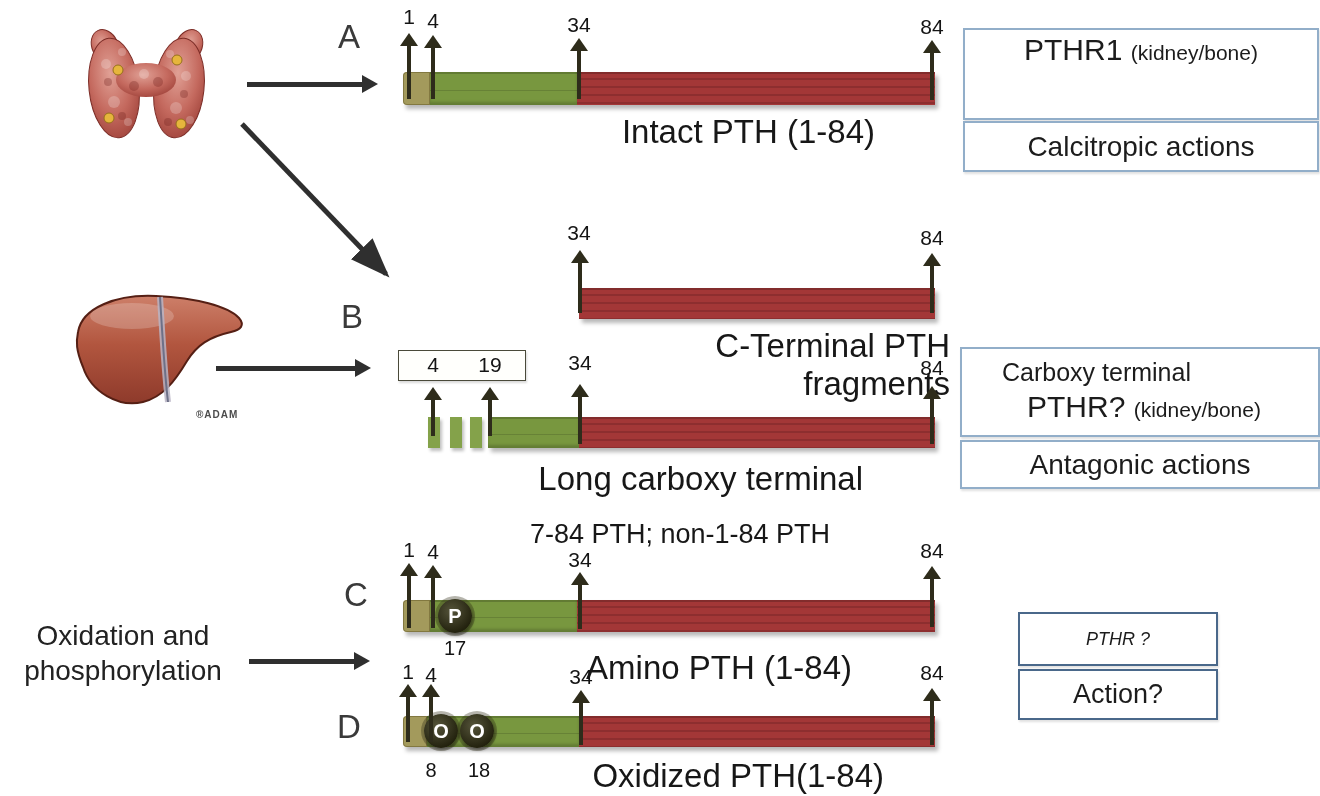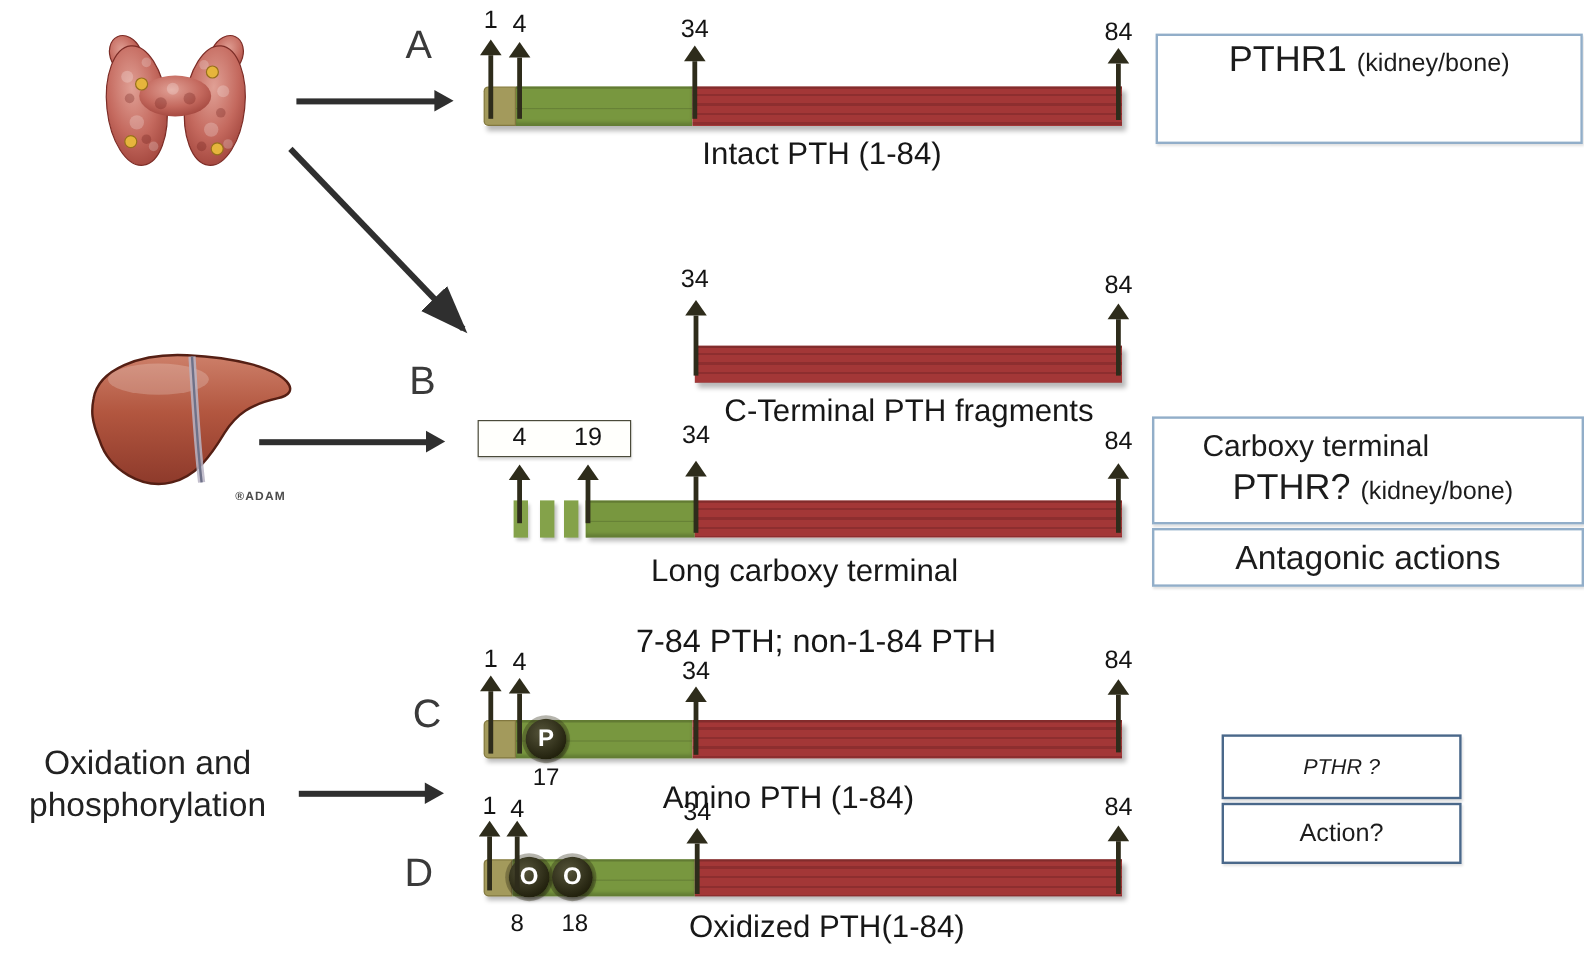--- a/index.html
+++ b/index.html
@@ -34,21 +34,21 @@
     box-shadow:inset 0 2px 0 rgba(0,0,0,.2);}
   .dash{position:absolute;width:12px;height:31px;background:#84a24a;z-index:1;
     box-shadow:2px 3px 3px rgba(0,0,0,.25);}
   
   .mod{position:absolute;width:34px;height:34px;border-radius:50%;z-index:5;
     background:radial-gradient(circle at 40% 35%, #55543a, #23220e 72%);
     box-shadow:0 0 0 3px rgba(45,44,20,.35), 1px 2px 3px rgba(0,0,0,.45);
     display:flex;align-items:center;justify-content:center;
     color:#ffffff;font-weight:bold;font-size:20px;}
   
-  .caption{position:absolute;font-size:26px;color:#171717;text-align:center;}
+  .caption{position:absolute;font-size:33px;color:#171717;text-align:right;}
   .title{position:absolute;font-size:27px;color:#171717;text-align:center;}
   
   .rbox{position:absolute;background:#ffffff;border:2px solid #92aec9;
     box-shadow:1px 2px 2px rgba(0,0,0,.12);}
   .rbox.dark{border:2px solid #4a688a;}
   .rline1{font-size:25px;text-align:center;margin-top:9px;}
   .rline2{font-size:30px;text-align:center;margin-top:3px;}
   .rsmall{font-size:21px;}
   .rcenter{font-size:28px;text-align:center;}
   .rbox .left1{text-align:left;padding-left:16px;margin-left:24px;}
@@ -293,32 +293,35 @@
   <div class="num" style="left:420px;top:759px;width:22px;font-size:20px;">8</div>
   <div class="num" style="left:465px;top:759px;width:28px;font-size:20px;">18</div>
   <div class="caption" style="left:494px;top:757px;width:390px;">Oxidized PTH(1-84)</div>
 
   <div class="rbox" style="left:963px;top:28px;width:352px;height:88px;">
     <div class="rline2">
       <span>PTHR1</span>
       <span class="rsmall">(kidney/bone)</span>
     </div>
   </div>
+  <div class="rbox" style="left:963px;top:121px;width:352px;height:47px;">
+    <div class="rcenter" style="line-height:47px;">Calcitropic actions</div>
+  </div>
 
   <div class="rbox" style="left:960px;top:347px;width:356px;height:86px;">
     <div class="rline1 left1">Carboxy terminal</div>
     <div class="rline2 left2">
       <span>PTHR?</span>
       <span class="rsmall">(kidney/bone)</span>
     </div>
   </div>
   <div class="rbox" style="left:960px;top:440px;width:356px;height:45px;">
     <div class="rcenter" style="line-height:45px;">Antagonic actions</div>
   </div>
 
   <div class="rbox dark" style="left:1018px;top:612px;width:196px;height:50px;">
     <div class="rcenter" style="line-height:50px;font-size:18px;font-style:italic;">PTHR ?</div>
   </div>
   <div class="rbox dark" style="left:1018px;top:669px;width:196px;height:47px;">
-    <div class="rcenter" style="line-height:47px;font-size:21px;">Action?</div>
+    <div class="rcenter" style="line-height:47px;font-size:27px;">Action?</div>
   </div>
 
 </div>
 
 </body></html>

